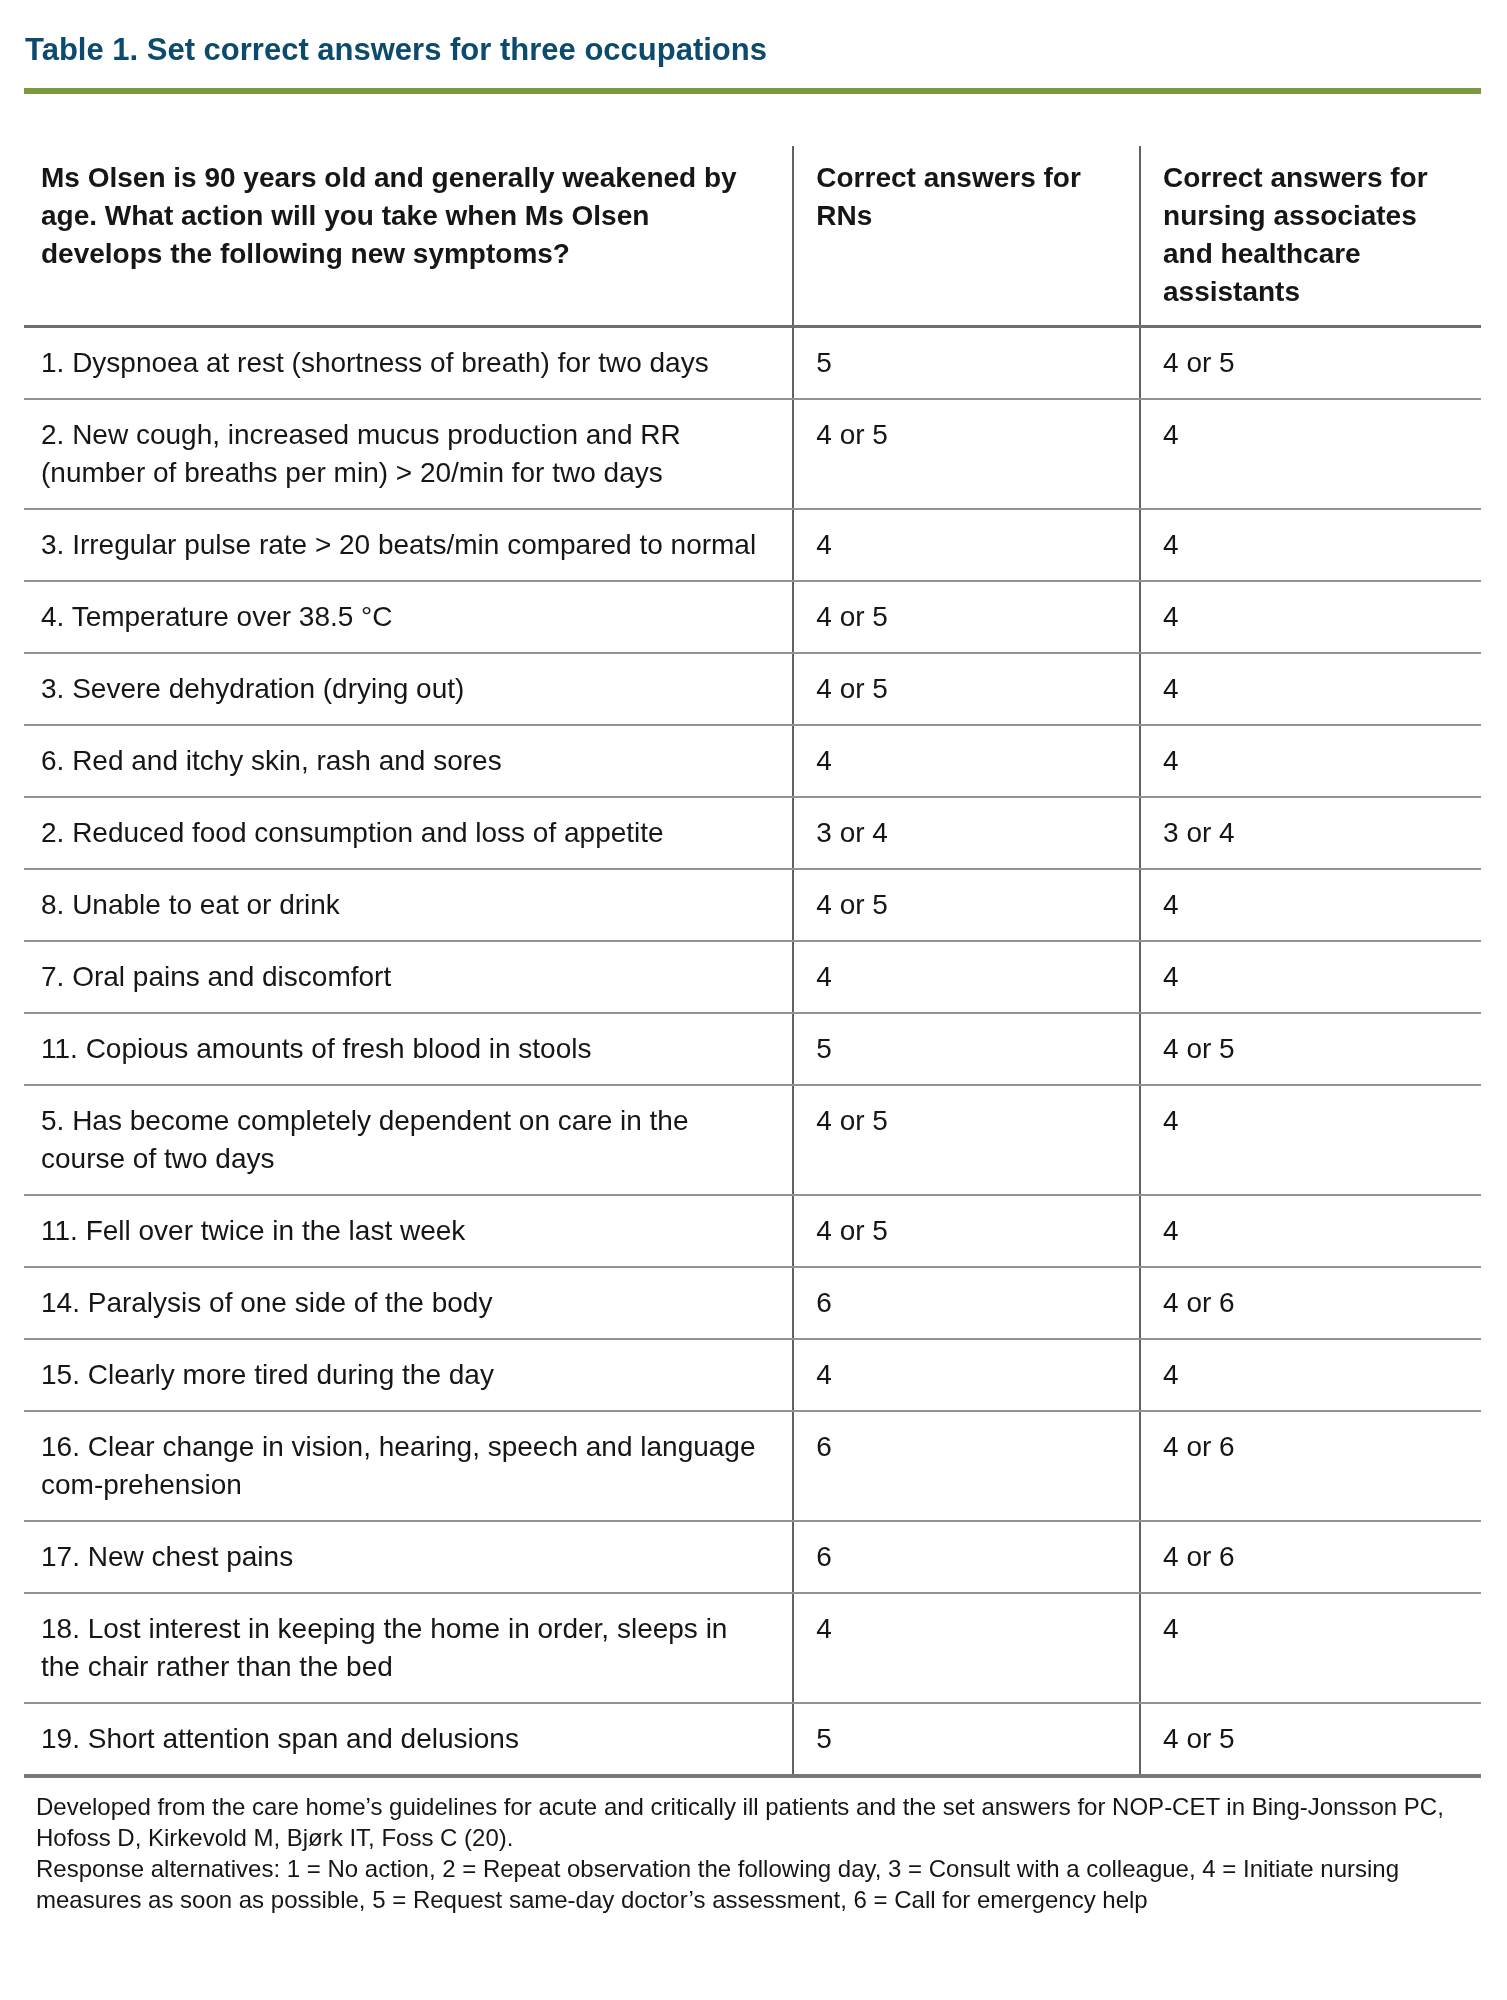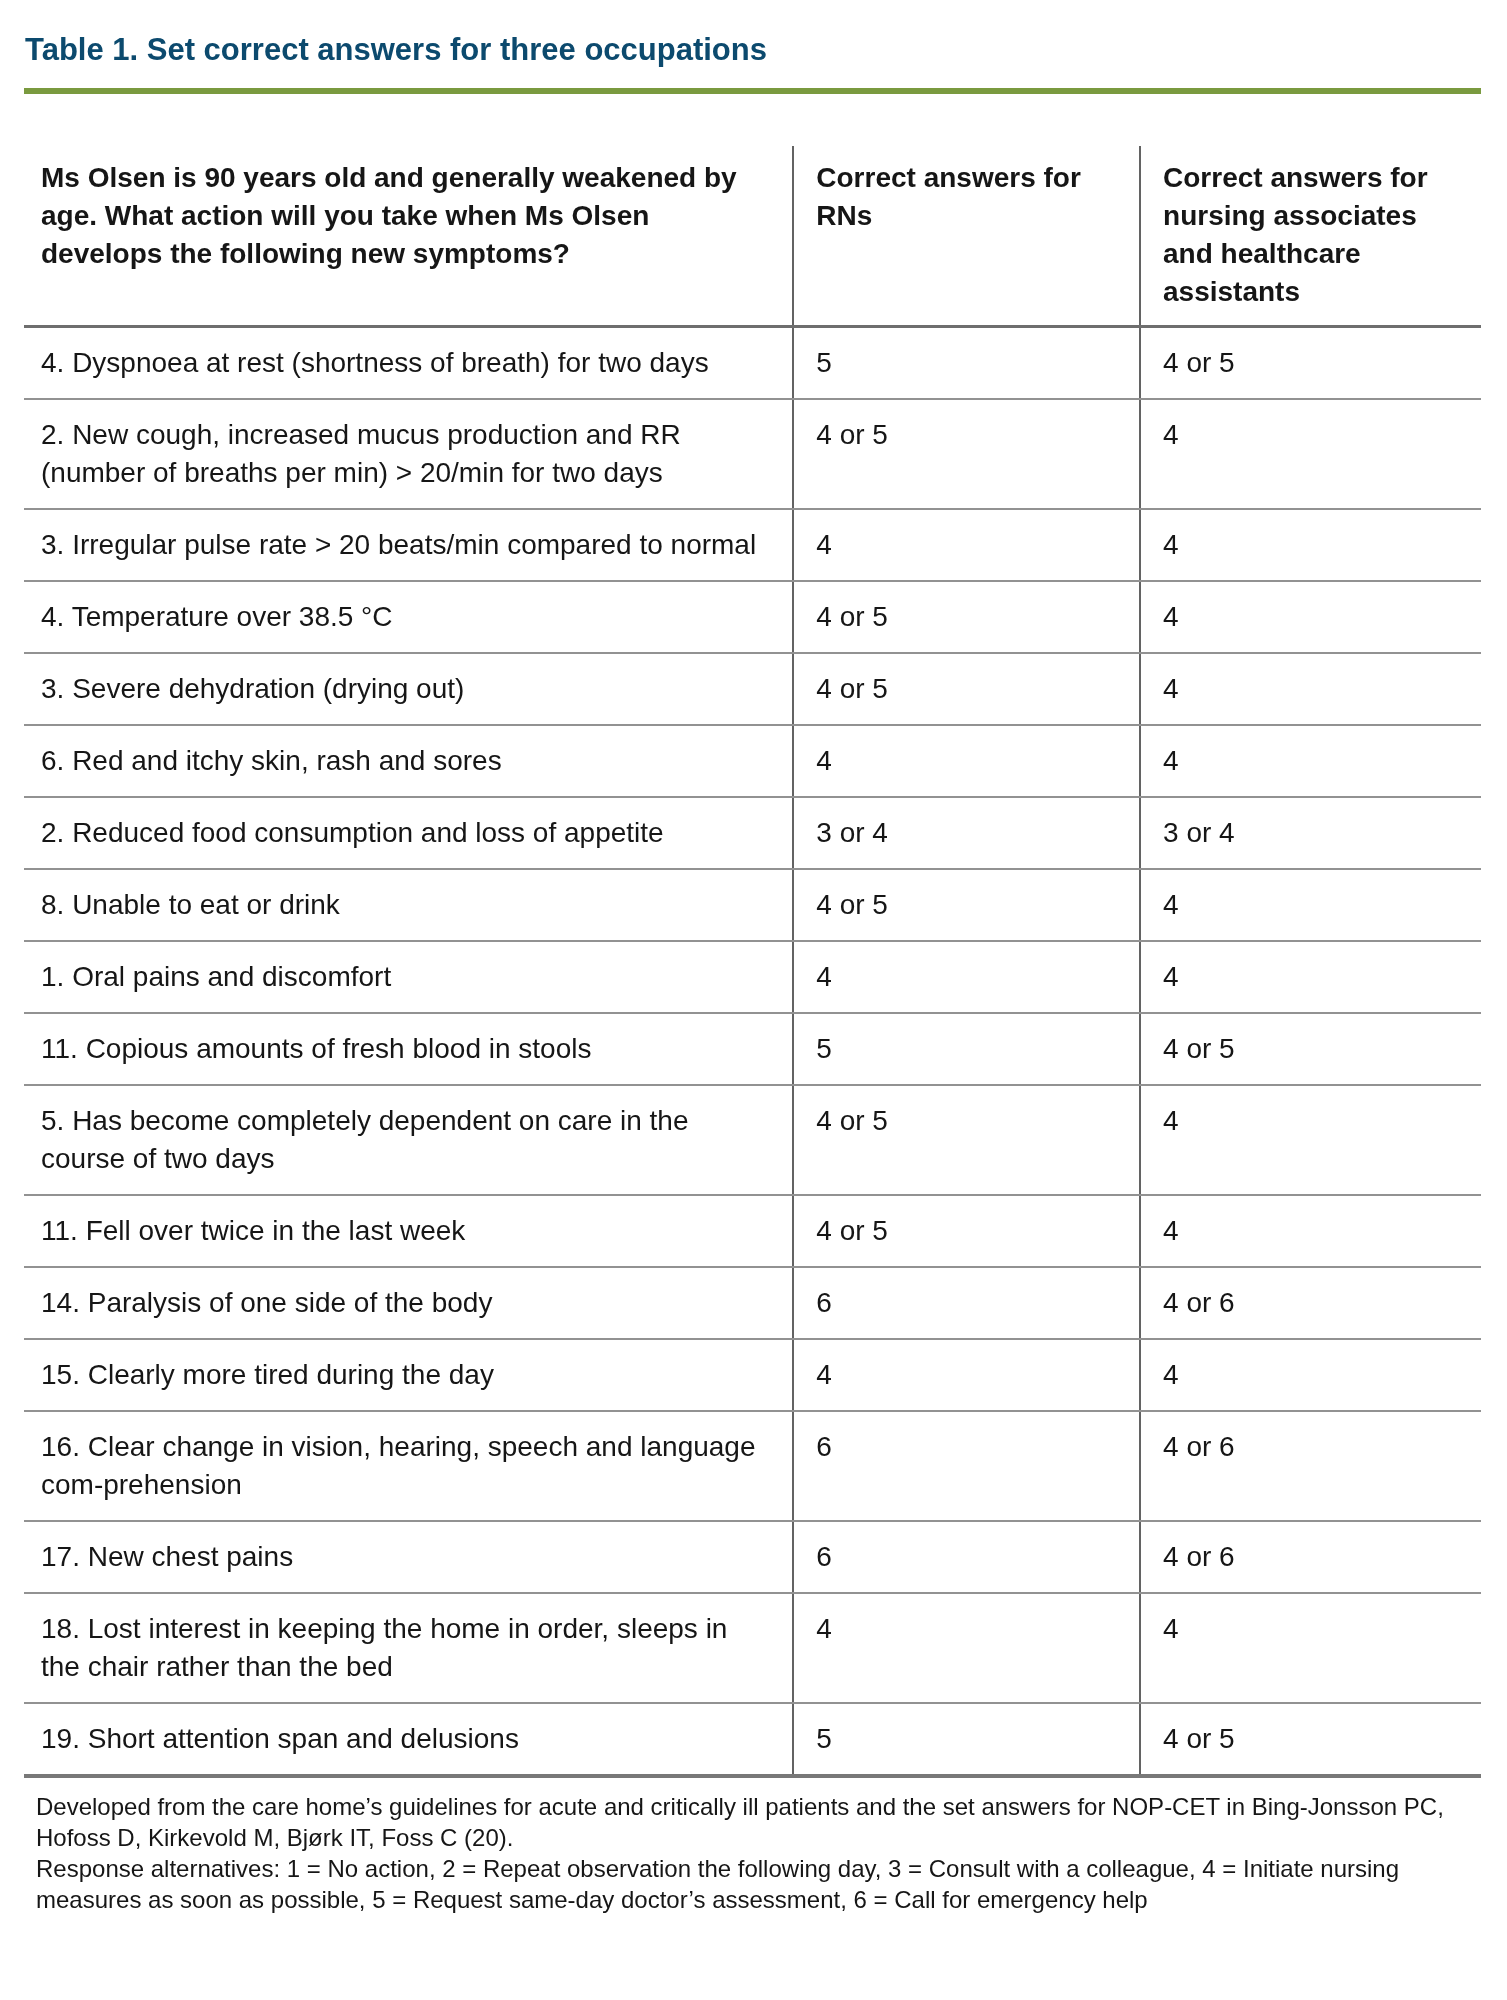--- a/index.html
+++ b/index.html
@@ -99,21 +99,21 @@
       </colgroup>
       <thead>
         <tr>
           <th>Ms Olsen is 90 years old and generally weakened by age. What action will you take when Ms Olsen develops the following new symptoms?</th>
           <th>Correct answers for RNs</th>
           <th>Correct answers for nursing associates and healthcare assistants</th>
         </tr>
       </thead>
       <tbody id="answers-tbody">
           <tr>
-            <td>4. Dyspnoea at rest (shortness of breath) for two days</td>
+            <td>1. Dyspnoea at rest (shortness of breath) for two days</td>
             <td>5</td>
             <td>4 or 5</td>
           </tr>
           <tr>
             <td>2. New cough, increased mucus production and RR (number of breaths per min) &gt; 20/min for two days</td>
             <td>4 or 5</td>
             <td>4</td>
           </tr>
           <tr>
             <td>3. Irregular pulse rate &gt; 20 beats/min compared to normal</td>
@@ -139,21 +139,21 @@
             <td>2. Reduced food consumption and loss of appetite</td>
             <td>3 or 4</td>
             <td>3 or 4</td>
           </tr>
           <tr>
             <td>8. Unable to eat or drink</td>
             <td>4 or 5</td>
             <td>4</td>
           </tr>
           <tr>
-            <td>1. Oral pains and discomfort</td>
+            <td>7. Oral pains and discomfort</td>
             <td>4</td>
             <td>4</td>
           </tr>
           <tr>
             <td>11. Copious amounts of fresh blood in stools</td>
             <td>5</td>
             <td>4 or 5</td>
           </tr>
           <tr>
             <td>5. Has become completely dependent on care in the course of two days</td>

